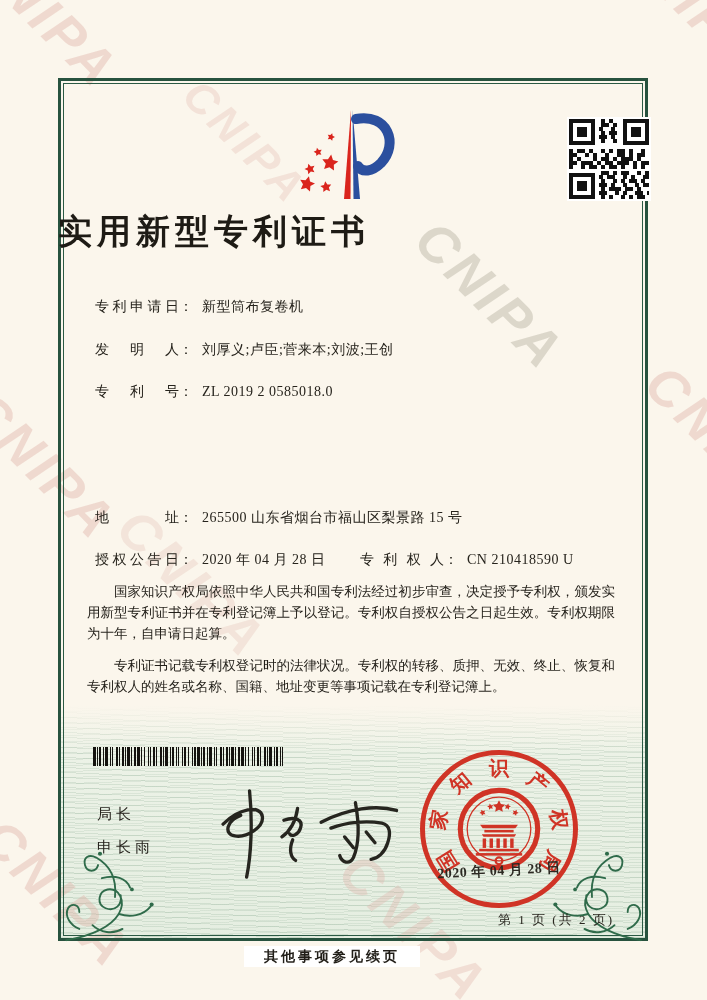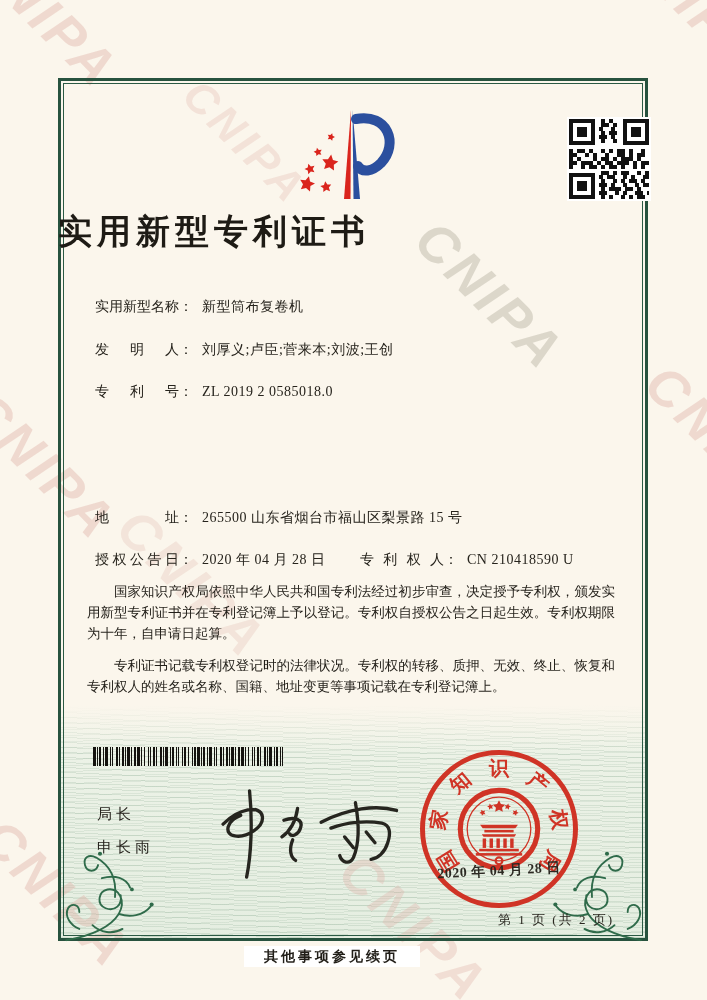--- a/index.html
+++ b/index.html
@@ -176,21 +176,21 @@
       <path d="M32,68 h50" stroke-dasharray="8 4 4 8 4"></path>
       <path d="M34,72 h48" stroke-dasharray="4 4 12 4 8"></path>
       <path d="M32,76 h50" stroke-dasharray="8 8 4 4 4"></path>
       <path d="M34,80 h48" stroke-dasharray="4 4 4 8 4"></path>
     </g>
   </svg>
 
   <h1 class="title">实用新型专利证书</h1>
 
   <div class="field f1">
-    <span class="flabel">实用新型名称</span><span>：</span><span class="fvalue">新型筒布复卷机</span>
+    <span class="flabel">专利申请日</span><span>：</span><span class="fvalue">新型筒布复卷机</span>
   </div>
   <div class="field f2">
     <span class="flabel">发明人</span><span>：</span><span class="fvalue">刘厚义;卢臣;菅来本;刘波;王创</span>
   </div>
   <div class="field f3">
     <span class="flabel">专利号</span><span>：</span><span class="fvalue">ZL 2019 2 0585018.0</span>
   </div>
   <div class="field f6">
     <span class="flabel">地址</span><span>：</span><span class="fvalue">265500 山东省烟台市福山区梨景路 15 号</span>
   </div>

